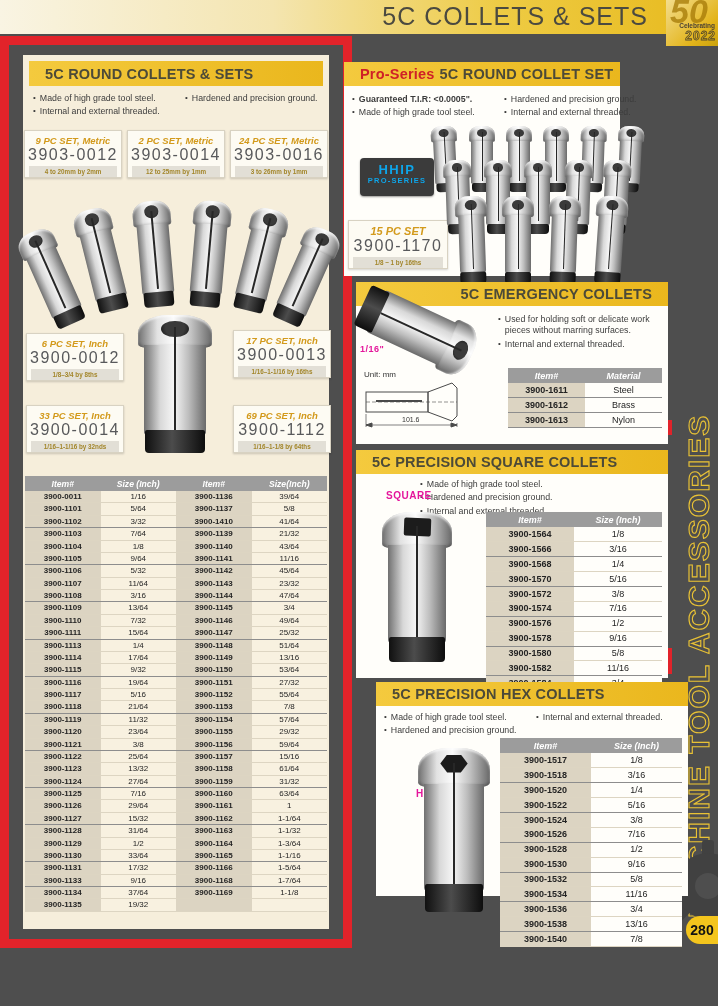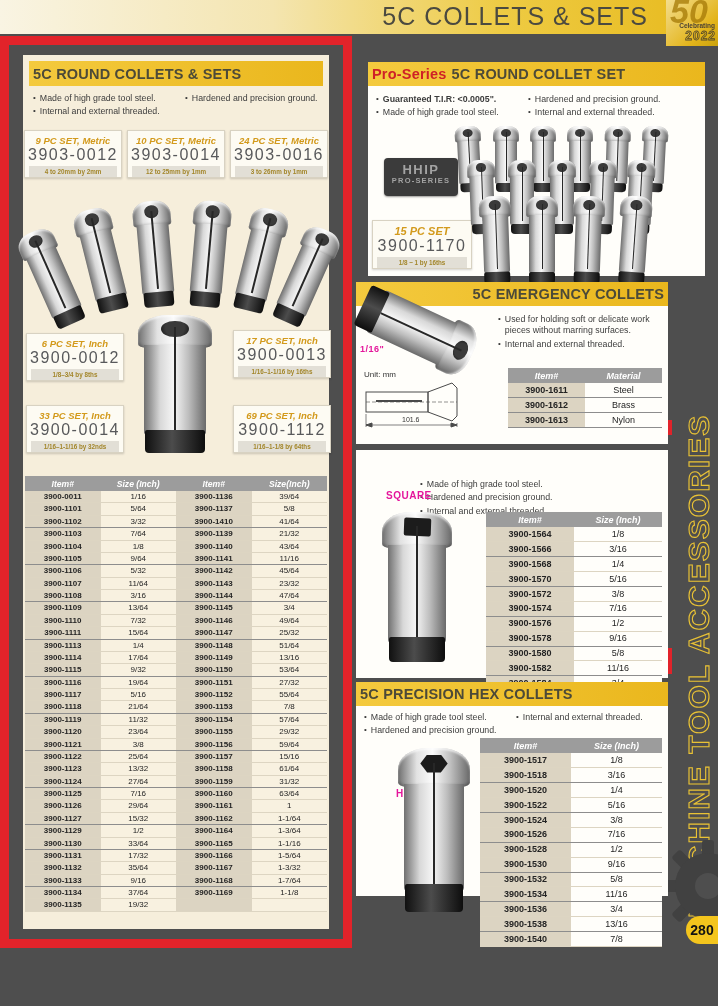--- a/index.html
+++ b/index.html
@@ -31,21 +31,21 @@
   .tick.t1{top:420px;height:15px;} .tick.t2{top:648px;height:26px;}
 
   
   .left-wrap{position:absolute;left:0;top:36px;width:352px;height:912px;box-sizing:border-box;
     border:9px solid #e2232a;background:#4e4e4e;}
   .cream{position:absolute;left:14px;right:14px;top:10px;bottom:10px;background:#f6eedb;}
 
   
   .panel{position:absolute;background:#fffefa;}
   .band{position:absolute;left:6px;right:6px;top:6px;height:25px;display:flex;align-items:center;
-    padding:0 4px;box-sizing:border-box;background:linear-gradient(90deg,#f4ca3e,#eab71d);
+    padding:0 16px;box-sizing:border-box;background:linear-gradient(90deg,#f4ca3e,#eab71d);
     font-weight:800;font-size:14.5px;color:#4c4a38;letter-spacing:.2px;white-space:nowrap;}
   .panel .band{left:0;right:0;top:0;height:24px;}
   .band .red{color:#cf2027;margin-right:5px;}
   .band.right{justify-content:flex-end;}
 
   
   .bcol{position:absolute;font-size:8.8px;color:#3c3c3c;line-height:1.3;}
   .bl{display:flex;gap:4px;margin-bottom:2px;}
   .bl .dot{font-size:8px;}
   .first-bold .bl:first-child .txt{font-weight:700;}
@@ -85,21 +85,21 @@
   .collet .base{position:absolute;left:10%;bottom:0;width:80%;height:14%;z-index:2;
     background:linear-gradient(90deg,#101010,#4c4c4c 45%,#0d0d0d);border-radius:2px 2px 4px 4px;}
   .collet.big .base{height:17%;}
   .collet.square .hole{border-radius:2px;transform:rotate(2deg);background:#1c1c1c;}
   .collet.hex .hole{clip-path:polygon(25% 0,75% 0,100% 50%,75% 100%,25% 100%,0 50%);
     border-radius:0;background:#1c1c1c;height:11%;}
 
   .mag{position:absolute;color:#e4169b;font-weight:800;font-size:10px;letter-spacing:.5px;}
 
   
-  .hhip{position:absolute;background:#3b3b3b;border-radius:4px;text-align:center;color:#a3a3a3;
+  .hhip{position:absolute;background:#3b3b3b;border-radius:4px;text-align:center;color:#0ea5e9;
     box-shadow:0 1px 2px rgba(0,0,0,.4);}
   .hhip .h1{font-size:13px;font-weight:800;letter-spacing:1.5px;padding-top:5px;line-height:1;}
   .hhip .h2{font-size:7.5px;font-weight:700;letter-spacing:1.2px;}
 
   .unit-label{position:absolute;font-size:8px;color:#333;}
   .dim-label{position:absolute;font-size:7px;color:#333;}
   .tech{position:absolute;}
 </style>
 </head>
 <body>
@@ -158,21 +158,21 @@
             <span class="txt">Hardened and precision ground.</span>
           </div>
         </div>
 
       <div class="card" style="left:1px;top:75px;width:96px">
         <div class="t">9 PC SET, Metric</div>
         <div class="n">3903-0012</div>
         <div class="r">4 to 20mm by 2mm</div>
       </div>
       <div class="card" style="left:104px;top:75px;width:96px">
-        <div class="t">10 PC SET, Metric</div>
+        <div class="t">2 PC SET, Metric</div>
         <div class="n">3903-0014</div>
         <div class="r">12 to 25mm by 1mm</div>
       </div>
       <div class="card" style="left:207px;top:75px;width:96px">
         <div class="t">24 PC SET, Metric</div>
         <div class="n">3903-0016</div>
         <div class="r">3 to 26mm by 1mm</div>
       </div>
 
       <div id="fan" style="position:absolute;inset:0;pointer-events:none">
@@ -414,43 +414,43 @@
               <td class="item">3900-1161</td>
               <td class="size">1</td>
             </tr>
             <tr class="grp">
               <td class="item">3900-1127</td>
               <td class="size">15/32</td>
               <td class="item">3900-1162</td>
               <td class="size">1-1/64</td>
             </tr>
             <tr>
+              <td class="item">3900-1128</td>
+              <td class="size">31/64</td>
+              <td class="item">3900-1163</td>
+              <td class="size">1-1/32</td>
+            </tr>
+            <tr>
               <td class="item">3900-1129</td>
               <td class="size">1/2</td>
               <td class="item">3900-1164</td>
               <td class="size">1-3/64</td>
             </tr>
             <tr class="grp">
               <td class="item">3900-1130</td>
               <td class="size">33/64</td>
               <td class="item">3900-1165</td>
               <td class="size">1-1/16</td>
             </tr>
             <tr>
               <td class="item">3900-1131</td>
               <td class="size">17/32</td>
               <td class="item">3900-1166</td>
               <td class="size">1-5/64</td>
             </tr>
-            <tr>
-              <td class="item">3900-1132</td>
-              <td class="size">35/64</td>
-              <td class="item">3900-1167</td>
-              <td class="size">1-3/32</td>
-            </tr>
             <tr class="grp">
               <td class="item">3900-1133</td>
               <td class="size">9/16</td>
               <td class="item">3900-1168</td>
               <td class="size">1-7/64</td>
             </tr>
             <tr>
               <td class="item">3900-1134</td>
               <td class="size">37/64</td>
               <td class="item">3900-1169</td>
@@ -460,21 +460,21 @@
               <td class="item">3900-1135</td>
               <td class="size">19/32</td>
               <td class="item"></td>
               <td class="size"></td>
             </tr>
           </tbody>
         </table>
     </div>
   </div>
 
-  <div class="panel" style="left:368px;top:62px;width:337px;height:214px">
+  <div class="panel" style="left:344px;top:62px;width:276px;height:214px">
     <div class="band">
       <span class="red">Pro-Series</span>
       <span>5C ROUND COLLET SET</span>
     </div>
     <div class="bcol first-bold" style="left:8px;top:32px;width:148px">
         <div class="bl">
           <span class="dot">•</span>
           <span class="txt">Guaranteed T.I.R: &lt;0.0005".</span>
         </div>
         <div class="bl">
@@ -673,20 +673,23 @@
           </tr>
           <tr class="grp">
             <td class="item">3900-1613</td>
             <td class="size">Nylon</td>
           </tr>
         </tbody>
       </table>
   </div>
 
   <div class="panel" style="left:356px;top:450px;width:312px;height:228px">
+    <div class="band">
+      <span>5C PRECISION SQUARE COLLETS</span>
+    </div>
     <div class="bcol" style="left:64px;top:29px;width:244px">
         <div class="bl">
           <span class="dot">•</span>
           <span class="txt">Made of high grade tool steel.</span>
         </div>
         <div class="bl">
           <span class="dot">•</span>
           <span class="txt">Hardened and precision ground.</span>
         </div>
         <div class="bl">
@@ -753,21 +756,21 @@
             <td class="size">11/16</td>
           </tr>
           <tr>
             <td class="item">3900-1584</td>
             <td class="size">3/4</td>
           </tr>
         </tbody>
       </table>
   </div>
 
-  <div class="panel" style="left:356px;top:682px;width:312px;height:214px">
+  <div class="panel" style="left:376px;top:682px;width:312px;height:214px">
     <div class="band">
       <span>5C PRECISION HEX COLLETS</span>
     </div>
     <div class="bcol" style="left:8px;top:30px;width:148px">
         <div class="bl">
           <span class="dot">•</span>
           <span class="txt">Made of high grade tool steel.</span>
         </div>
         <div class="bl">
           <span class="dot">•</span>

